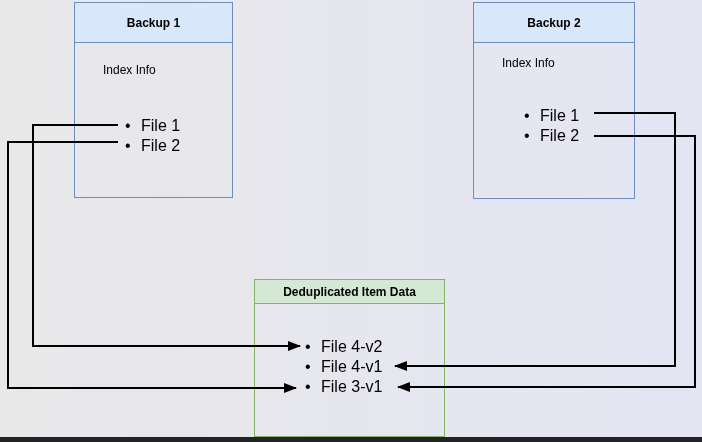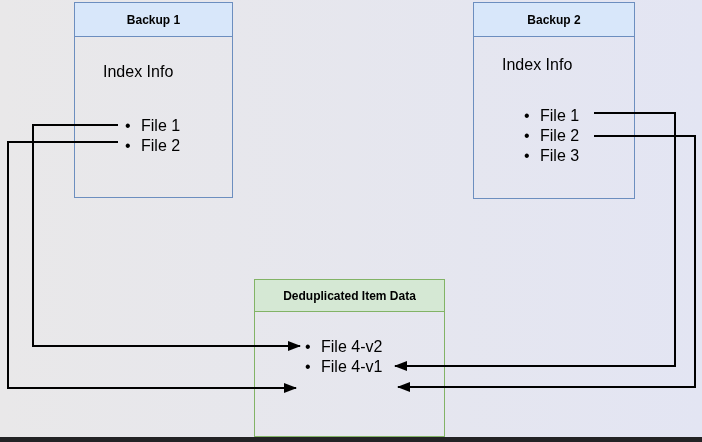--- a/index.html
+++ b/index.html
@@ -35,33 +35,33 @@
     display: flex;
     align-items: center;
     justify-content: center;
     font-size: 12px;
     font-weight: bold;
     border-bottom-style: solid;
     border-bottom-width: 1.5px;
     box-sizing: border-box;
   }
   .box.blue .box-header {
-    height: 34px;
+    height: 40px;
     background: var(--backup-header-fill);
     border-bottom-color: var(--backup-border);
   }
   .box.green .box-header {
-    height: 32px;
+    height: 24px;
     background: var(--dedup-header-fill);
     border-bottom-color: var(--dedup-border);
   }
   .index-label {
     position: absolute;
     left: 28px;
-    font-size: 16px;
+    font-size: 12px;
     white-space: nowrap;
   }
   #backup1 .index-label { top: 60px; }
   #backup2 .index-label { top: 53px; }
   .file-list {
     position: absolute;
     left: 0;
     right: 0;
     margin: 0;
     padding: 0;
@@ -120,29 +120,29 @@
       <li>File 2</li>
     </ul>
   </div>
 
   <div class="box blue" id="backup2">
     <div class="box-header">Backup 2</div>
     <div class="index-label">Index Info</div>
     <ul class="file-list">
       <li>File 1</li>
       <li>File 2</li>
-      <li>File 3</li>
     </ul>
   </div>
 
   <div class="box green" id="dedup">
     <div class="box-header">Deduplicated Item Data</div>
     <ul class="file-list">
       <li>File 4-v2</li>
       <li>File 4-v1</li>
+      <li>File 3-v1</li>
     </ul>
   </div>
 
   <svg id="arrows-layer" viewBox="0 0 702 442" xmlns="http://www.w3.org/2000/svg">
     <defs>
       <marker id="arrowhead" markerUnits="userSpaceOnUse" markerWidth="13" markerHeight="10" refX="12" refY="5" orient="auto">
         <path d="M0,0 L13,5 L0,10 Z" fill="#000"></path>
       </marker>
     </defs>
   <polyline points="118,125 33,125 33,346 300,346" marker-end="url(#arrowhead)"></polyline>

